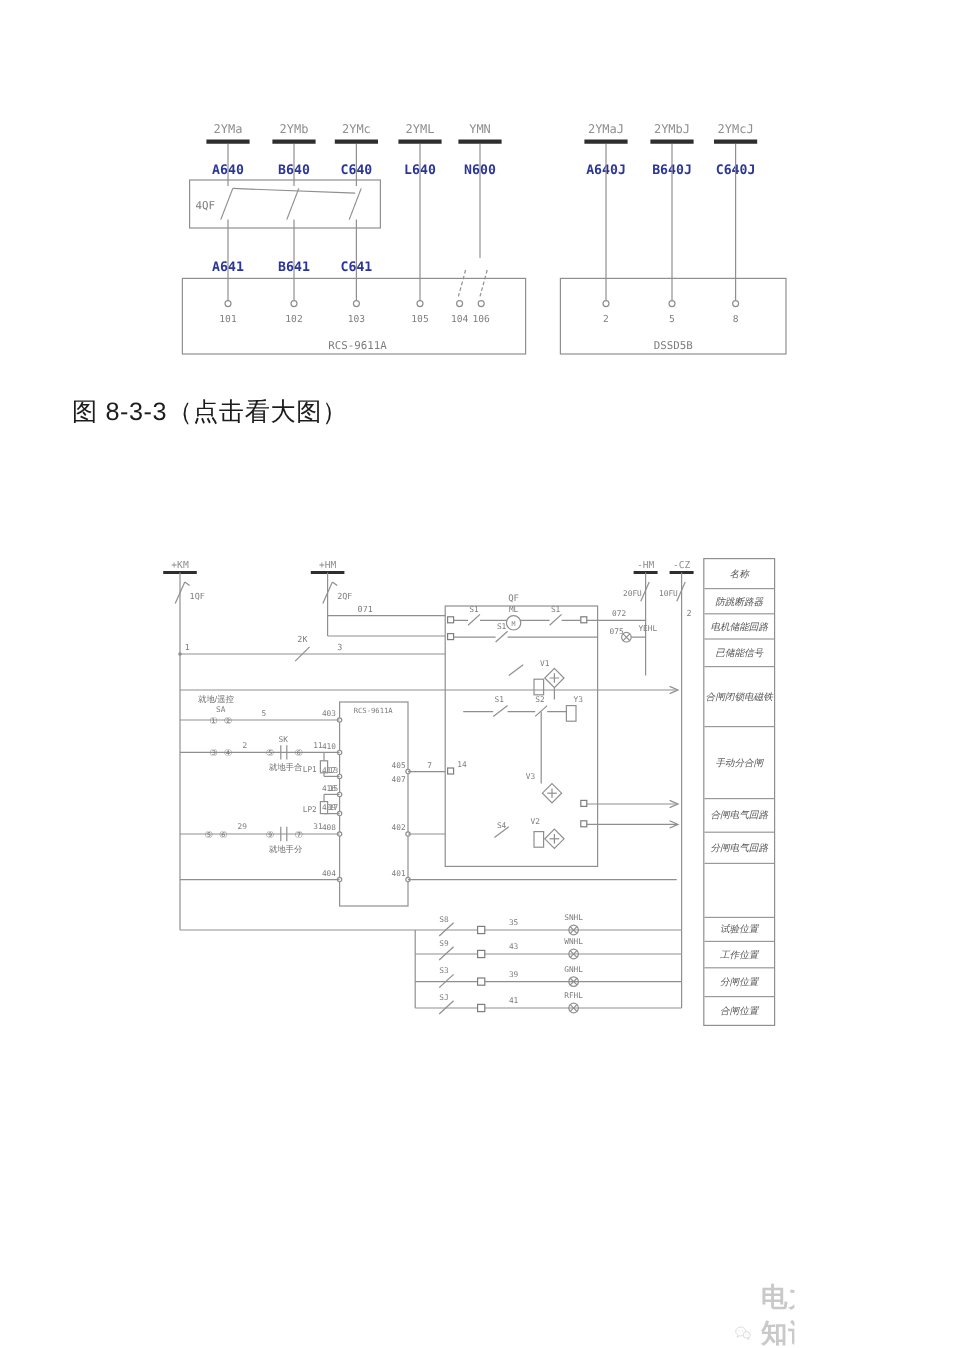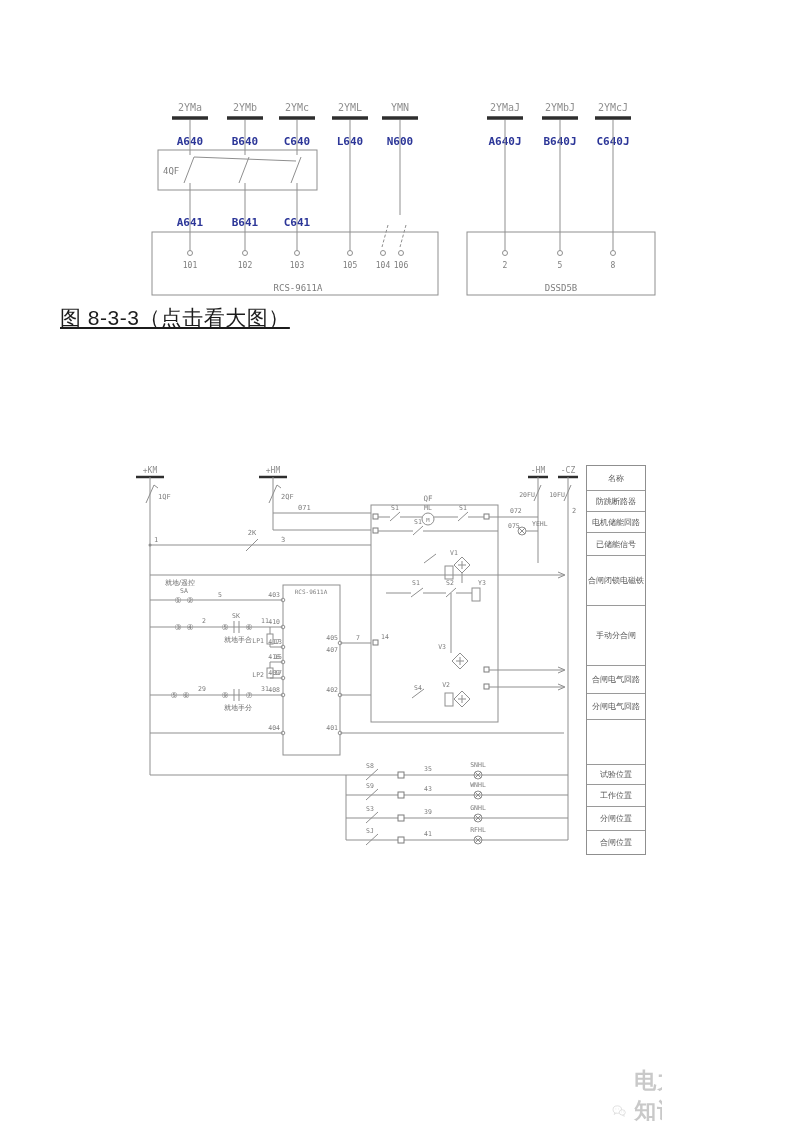--- a/index.html
+++ b/index.html
@@ -18,21 +18,21 @@
   svg .sq{fill:#ffffff;stroke:#7d7d7d;stroke-width:1;}
   svg .dash{stroke:#8f8f8f;stroke-width:1;stroke-dasharray:3 2;fill:none;}
   svg .navy{fill:#2c3698;font-weight:bold;}
   svg .gray{fill:#8f8f8f;}
   svg .cn{font-family:"Liberation Sans",sans-serif;fill:#6d6d6d;}
   
   #legend{border:1px solid #8f8f8f;background:#fff;width:60px;height:390px;
           display:flex;flex-direction:column;box-sizing:border-box;}
   .lg-row{border-bottom:1px solid #9a9a9a;display:flex;align-items:center;justify-content:center;
           text-align:center;font-size:8px;color:#555;line-height:9px;box-sizing:border-box;
-          font-family:"Liberation Sans",sans-serif;padding:1px;}
+          font-family:"Liberation Sans",sans-serif;padding:1px;font-style:italic;}
   .lg-row:last-child{border-bottom:none;}
   .lg-row:nth-child(1){height:25px;}  .lg-row:nth-child(2){height:21px;}
   .lg-row:nth-child(3){height:21px;text-align:right;}  .lg-row:nth-child(4){height:23px;}
   .lg-row:nth-child(5){height:50px;}  .lg-row:nth-child(6){height:60px;}
   .lg-row:nth-child(7){height:28px;}  .lg-row:nth-child(8){height:26px;}
   .lg-row:nth-child(9){height:45px;}  .lg-row:nth-child(10){height:20px;}
   .lg-row:nth-child(11){height:22px;} .lg-row:nth-child(12){height:24px;}
   .lg-row:nth-child(13){height:23px;}
   
   #footer{display:flex;align-items:center;gap:8px;color:#c9c9c9;}
@@ -127,21 +127,21 @@
           <circle cx="415" cy="158" r="2.5" class="dot"></circle>
           <circle cx="468" cy="158" r="2.5" class="dot"></circle>
         <text x="360" y="173" font-size="8" text-anchor="middle">2</text>
         <text x="415" y="173" font-size="8" text-anchor="middle">5</text>
         <text x="468" y="173" font-size="8" text-anchor="middle">8</text>
         <text x="416" y="196" font-size="9" text-anchor="middle">DSSD5B</text>
       </g>
     </svg>
   </div>
 
-  <div class="abs caption" style="left:60px;top:304px;text-decoration:underline;">图 8-3-3（点击看大图）</div>
+  <div class="abs caption" style="left:60px;top:329px;">图 8-3-3（点击看大图）</div>
 
   <div class="abs" style="left:128px;top:463px;width:525px;height:395px;">
     <svg width="525" height="395" viewBox="0 0 525 395">
 
       <g>
         <text x="22" y="10" font-size="8" class="gray" text-anchor="middle">+KM</text>
         <line x1="8" y1="14" x2="36" y2="14" class="bar" style="stroke-width:2.5"></line>
         <line x1="22" y1="14" x2="22" y2="312" class="ln"></line>
         <line x1="18" y1="40" x2="26" y2="22" class="ln"></line>
           <line x1="26" y1="22" x2="30" y2="25" class="ln"></line>

